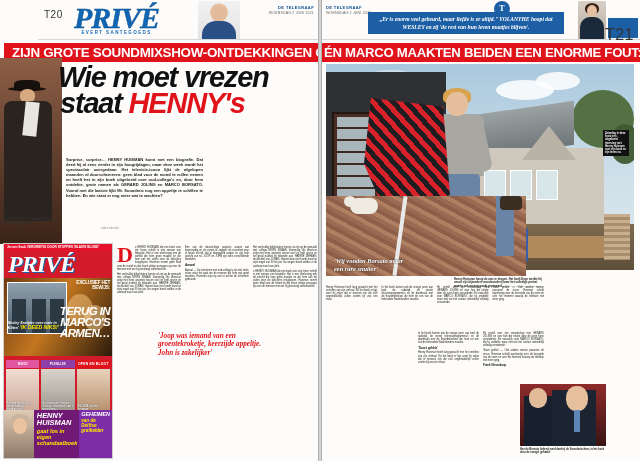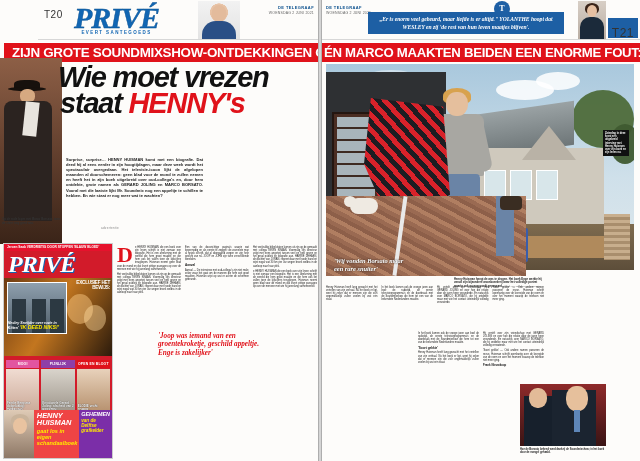--- a/index.html
+++ b/index.html
@@ -16,21 +16,21 @@
   .page-left  { width:318px;padding-left:38px; }
   .gutter { width:4px; background:linear-gradient(90deg,#9a9a9a,#d8d8d8 40%,#d8d8d8 60%,#9a9a9a); }
   .page-right { width:318px; }
 
   
   .masthead { position:relative; height:40px; border-bottom:1px solid #d7d7d7; }
   .folio {
     position:absolute; left:6px; top:9px;
     font-size:10px; font-weight:400; color:#333; letter-spacing:0.5px;
   }
-  .folio-right { left:auto; right:6px; top:26px; font-size:12px; color:#333; }
+  .folio-right { left:auto; right:6px; top:26px; font-size:16px; color:#333; }
   .logo-wrap { position:absolute; left:36px; top:3px; }
   .logo {
     font-family:"Liberation Serif", serif;
     font-style:italic; font-weight:700;
     font-size:30px; line-height:30px; color:#1166b3;
     letter-spacing:-1px;
     -webkit-text-stroke:0.4px #0a4f8d;
   }
   .logo-sub {
     margin-top:-3px; text-align:center;
@@ -197,21 +197,21 @@
   .ct1 { background:linear-gradient(#f0dcd2,#caa896); }
   .ct2 { background:linear-gradient(#d9d4cc,#9d958a); }
   .ct3 { background:linear-gradient(#e8d2bb,#b58f6c); }
   .cover-thumb .cap {
     position:absolute; left:1px; bottom:1px; right:1px;
     font-size:3px; font-weight:700; line-height:3.4px; color:#fff;
     text-shadow:0 0 1px #000;
   }
   .cover-bottom {
     position:absolute; left:0; right:0; bottom:0; height:48px;
-    background:#ef4444; display:flex;
+    background:#701a75; display:flex;
   }
   .cover-bot-photo {
     width:32px; background:linear-gradient(#dfcbb6,#8e7866); position:relative;
   }
   .cover-bot-photo .f { position:absolute; left:9px; top:8px; width:14px; height:16px; border-radius:50%; background:#e9c3a0; }
   .cover-bot-photo .h { position:absolute; left:7px; top:4px; width:18px; height:12px; border-radius:50% 50% 30% 30%; background:#c9b49c; }
   .cover-bot-text {
     flex:1; padding:2px 2px 0 3px;
   }
   .cover-bot-text .l1 { font-size:7.4px; font-weight:700; color:#fff; line-height:7.4px; font-style:italic; }
@@ -426,20 +426,21 @@
         <div class="g1"></div>
           <div class="g2"></div>
       </div>
       <div class="cover-logo">PRIVÉ</div>
       <div class="cover-inset">
         <div class="p" style="left:4px;"></div>
           <div class="p" style="left:24px;"></div>
           <div class="p" style="left:42px;"></div>
       </div>
       <div class="cover-exclusief">EXCLUSIEF HET BEWIJS:</div>
+      <div class="cover-terug">TERUG IN MARCO'S ARMEN…</div>
       <div class="cover-wesley">
         <span>Wesley Sneijder over ruzie in 'Kitten'</span>
         <span class="big">'IK DEED NIKS!'</span>
       </div>
       <div class="cover-tabrow">
         <div class="cover-tab tab-mooi">MOOI</div>
         <div class="cover-tab tab-pijnlijk">PIJNLIJK</div>
         <div class="cover-tab tab-open">OPEN EN BLOOT</div>
       </div>
       <div class="cover-thumbs">
@@ -478,21 +479,21 @@
         <p>Een van de doorzichtige pagina's waarin wat bovennodig en als eerste te zeggen: de zoveelste man al fysiek schrijft, dat al doorgaand zorgen en zijn hele gezicht van nu. JOOP en JOHN zijn twee verschillende werelden.</p>
         <div class="sub">Aanval</div>
         <p>Aanval — De interviews met oud-collega's zijn niet mals; zeker waar het gaat om de mannen die hem ooit groot maakten. Huisman wijst op wat er achter de schermen gebeurde.</p>
       </div>
       <div class="col">
         <p>Het veelvuldig bijbelcitaten komen uit zijn op de gemaakt met collega KEVIN KRAAN. Voormalig lijfs directeur volgt met eens angstvrij tussen veel en heel geven en het geval publiek en biografie aan. HARRIE DEHAEN, de dochter van JORAN, regeert daar met harde hand en wijst nogal wat 30 km per uur wegen broek weldra in de aanloop naar haar plek.</p>
         <p>e HENNY HUISMAN die een boek over zijn leven schrijft is niet zomaar een biografie. Het is een afrekening met de wereld die hem groot maakte en die hem ook liet vallen toen de kijkcijfers terugliepen. Huisman neemt geen blad voor de mond en dat levert pittige passages op over de mensen met wie hij jarenlang samenwerkte.</p>
       </div>
     </div>
 
-    <div class="pullquote">'Joop was iemand van een groentekroketje, geschild appeltje. Enge is zakelijker'</div>
+    <div class="pullquote">'Joop was iemand van een groentekroketje, keerzijde appeltje. John is zakelijker'</div>
   </div>
 
   <div class="gutter"></div>
 
   <div class="page page-right">
 
     <div class="masthead">
       <div class="mast-tel" style="left:4px;right:auto;text-align:left;">
         <div class="t1">DE TELEGRAAF</div>
         <div class="t2">WOENSDAG 2 JUNI 2021</div>

